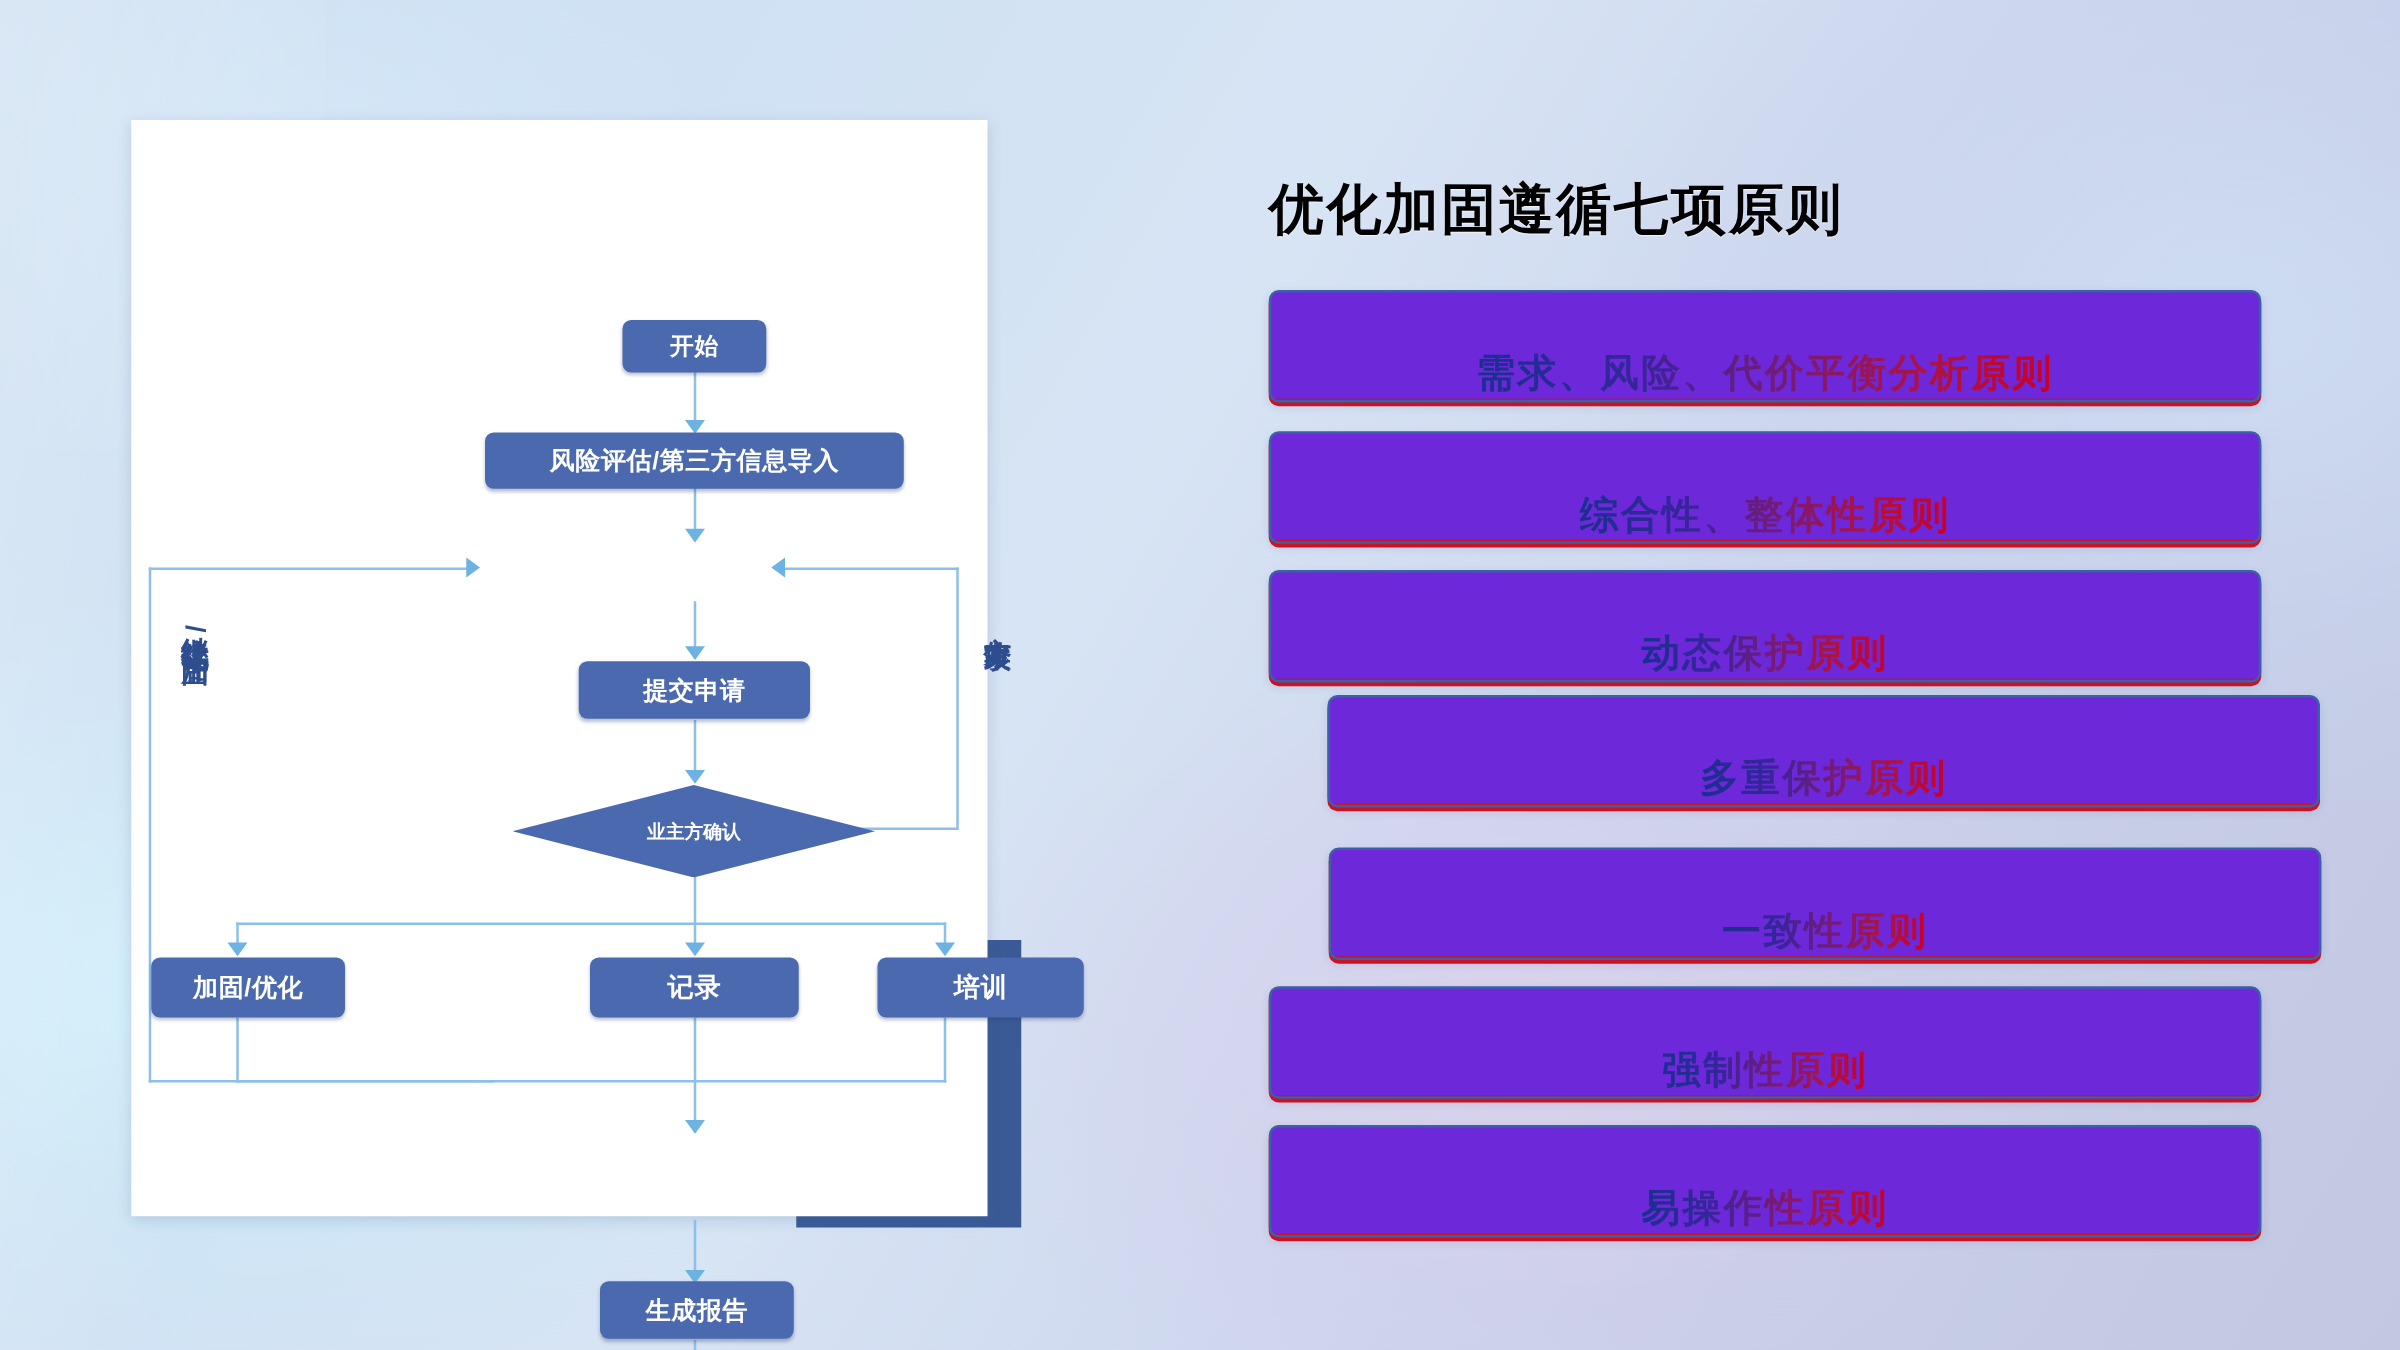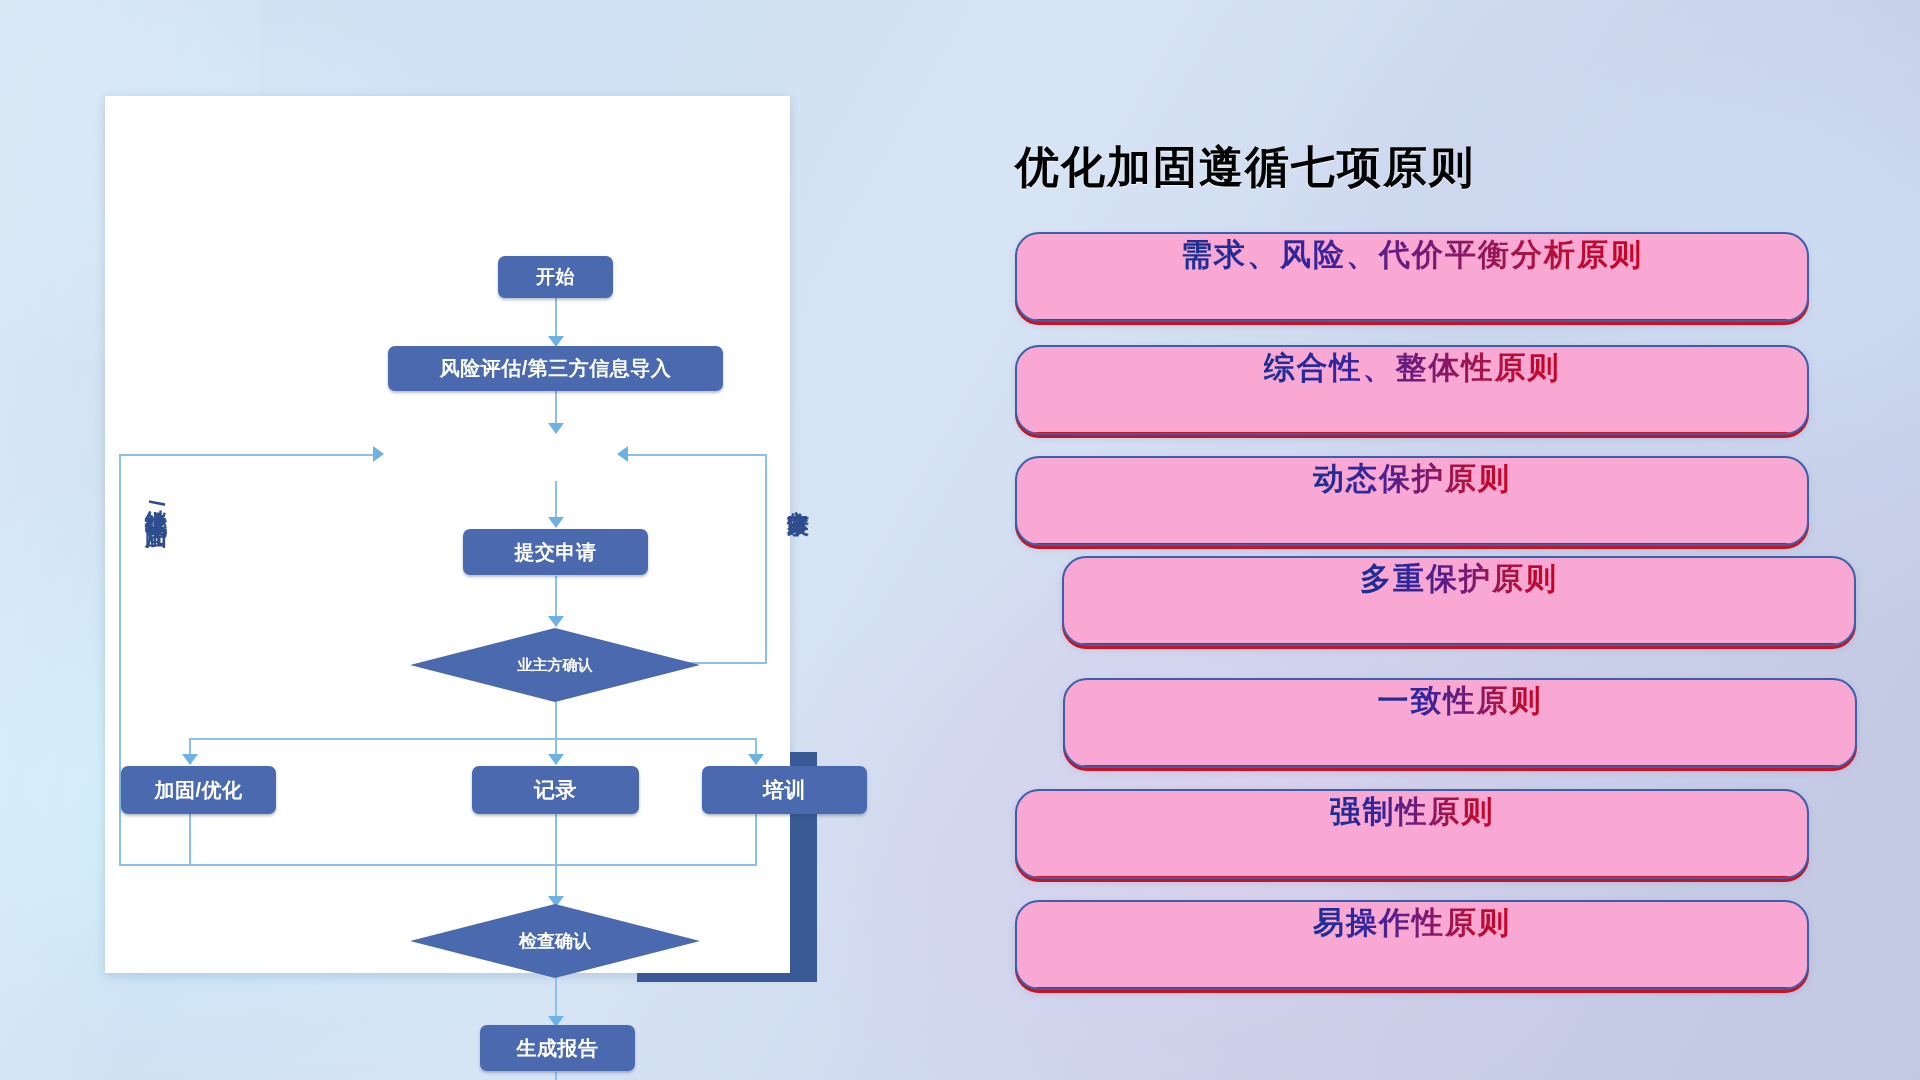--- a/index.html
+++ b/index.html
@@ -98,28 +98,28 @@
   .panel-title{
     position:absolute;left:1015px;top:108px;width:790px;
     font-size:44px;font-weight:bold;
     color:#000000;
     letter-spacing:2px;
     text-shadow:0 1px 1px rgba(255,255,255,.7);
     margin-top:30px;
   }
   .principle{
     position:absolute;left:1015px;width:790px;height:86px;
-    background:#f9a8d4;
-    border-radius:24px;
+    background:#6d28d9;
+    border-radius:8px;
     border-top:2px solid #3d5fa8;
     border-left:2px solid #3d5fa8;
     border-right:2px solid #3d5fa8;
     border-bottom:2px solid #3d5fa8;
     box-shadow:0 3px 0 0 #cc1122, 0 3px 7px rgba(70,90,140,.16);
-    display:flex;align-items:flex-start;justify-content:center;
+    display:flex;align-items:flex-end;justify-content:center;
     overflow:hidden;
   }
   .principle::after{
     content:"";position:absolute;left:0;right:0;bottom:-2px;height:3px;
     background:#cc1122;border-radius:0 0 12px 12px;
   }
   .principle .ptext{
     font-size:31px;font-weight:bold;letter-spacing:2px;
     background:linear-gradient(90deg,#1a2f8f 0%,#36259b 28%,#7a1a72 55%,#b0123f 78%,#cc0022 100%);
     -webkit-background-clip:text;background-clip:text;
@@ -191,21 +191,20 @@
     <div class="node" style="left:358px;top:433px;width:185px;height:46px;font-size:20px;">提交申请</div>
 
     <div class="diamond" style="left:305px;top:532px;width:290px;height:74px;font-size:15px;">业主方确认</div>
 
     <div class="node" style="left:16px;top:670px;width:155px;height:48px;font-size:20px;">加固/优化</div>
 
     <div class="node" style="left:367px;top:670px;width:167px;height:48px;font-size:21px;">记录</div>
 
     <div class="node" style="left:597px;top:670px;width:165px;height:48px;font-size:21px;">培训</div>
 
-    <div class="diamond" style="left:305px;top:808px;width:290px;height:74px;font-size:18px;">检查确认</div>
 
     <div class="node" style="left:375px;top:929px;width:155px;height:46px;font-size:20px;">生成报告</div>
 
     <div class="vlabel" style="left:36px;top:396px;font-size:22px;">继续优化/加固</div>
 
     <div class="vlabel" style="left:678px;top:396px;font-size:22px;">方案修改</div>
 
   </div>
 </div>
 

